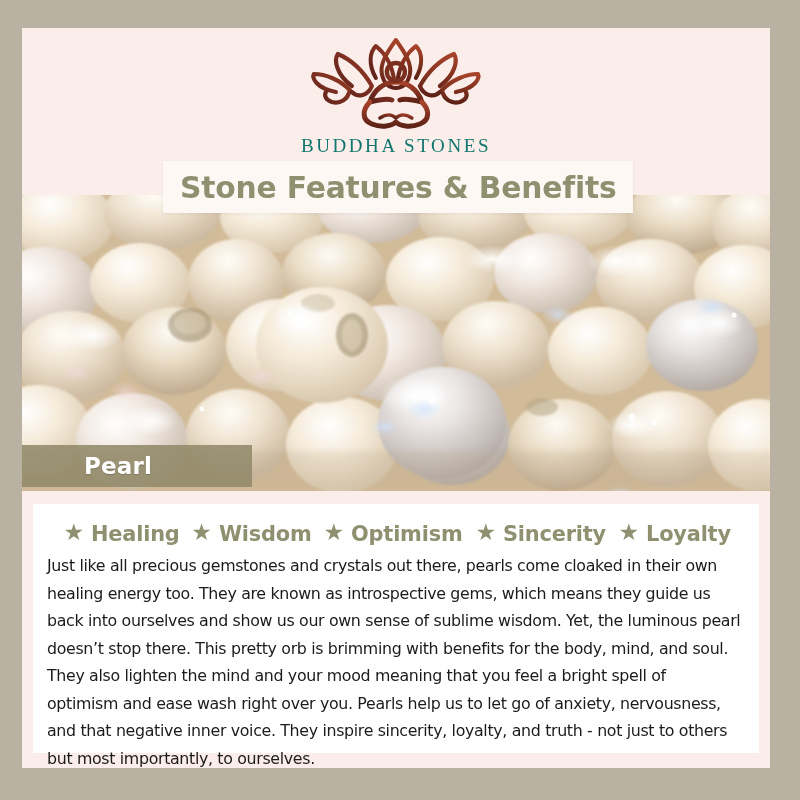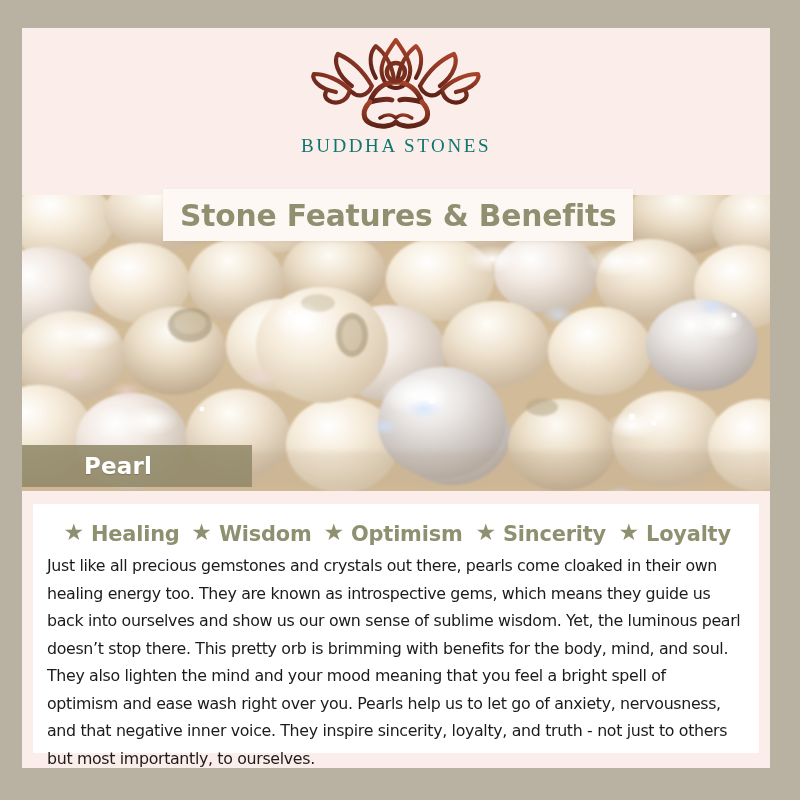--- a/index.html
+++ b/index.html
@@ -75,21 +75,20 @@
   .title-banner {
     position:absolute;
     left:141px; top:133px;
     width:470px; height:52px;
     background:#fdf8f4;
     display:flex;
     align-items:center;
     justify-content:center;
     box-shadow:0 1px 3px rgba(120,100,90,0.10);
     z-index:5;
-    margin-top:28px;
   }
   .title-banner .title-text {
     font-family:"DejaVu Sans", sans-serif;
     font-weight:bold;
     font-size:31px;
     letter-spacing:-0.2px;
     color:#8e9070;
     white-space:nowrap;
     transform:scaleX(0.96);
   }

